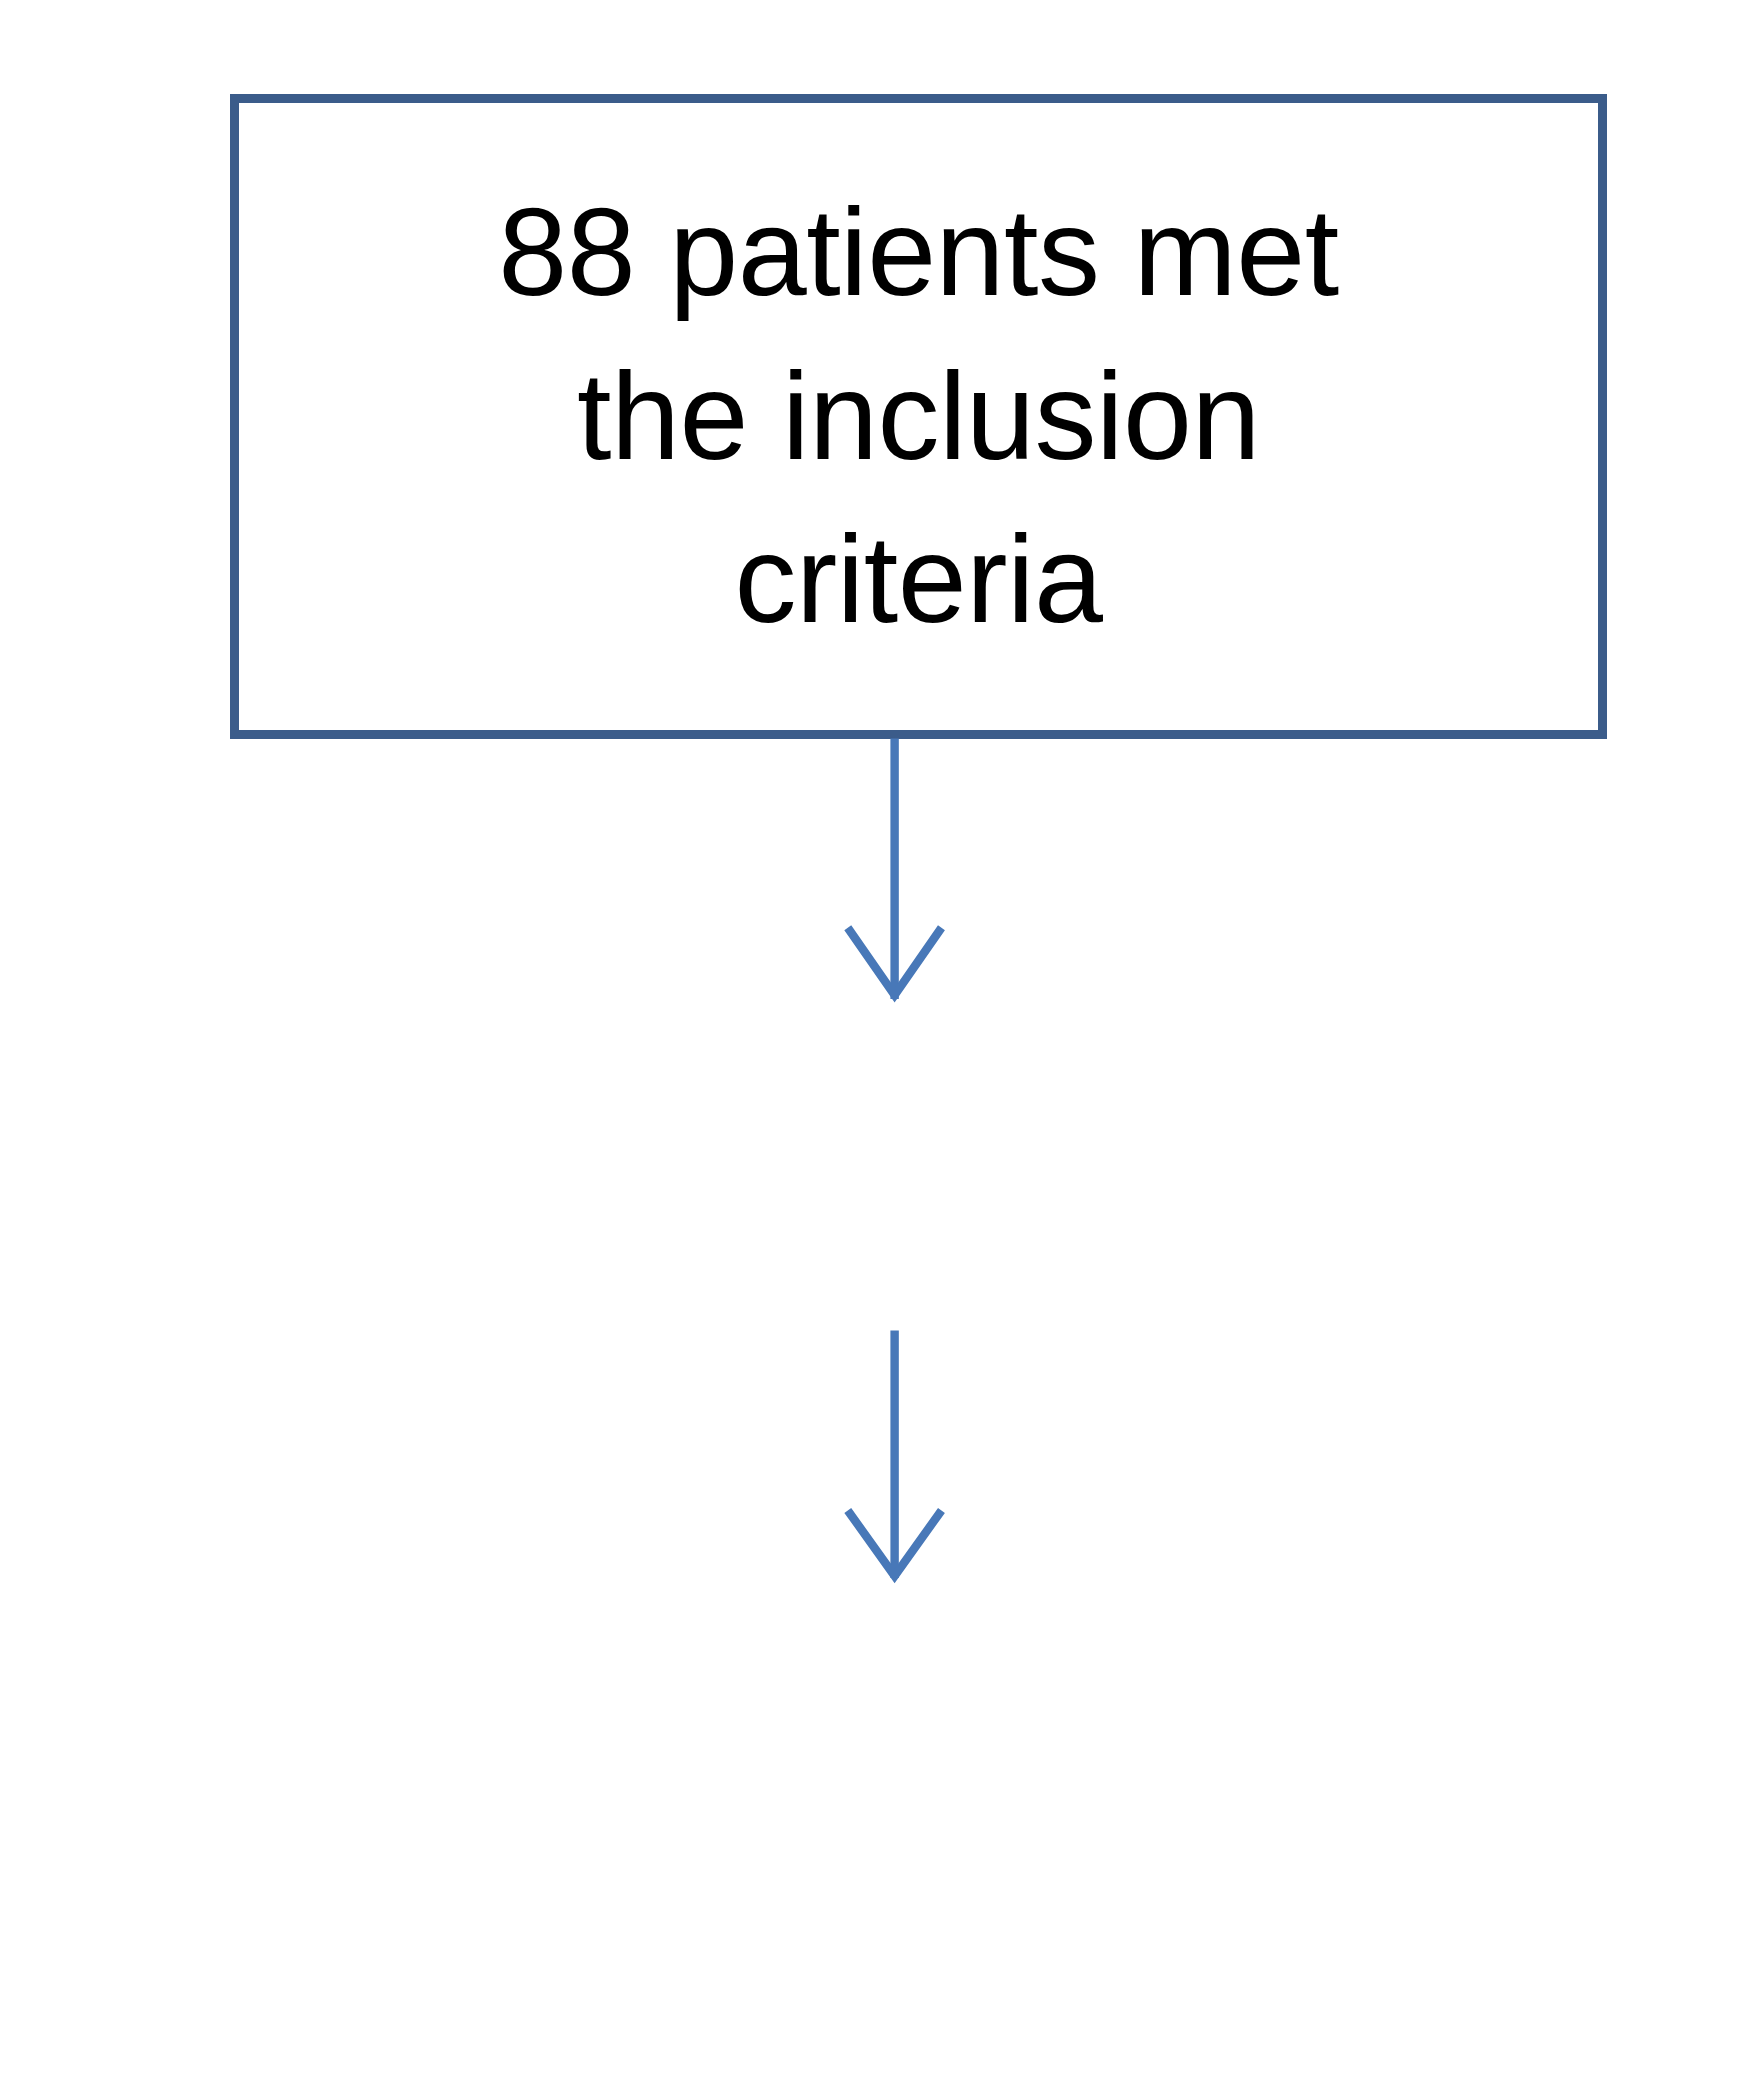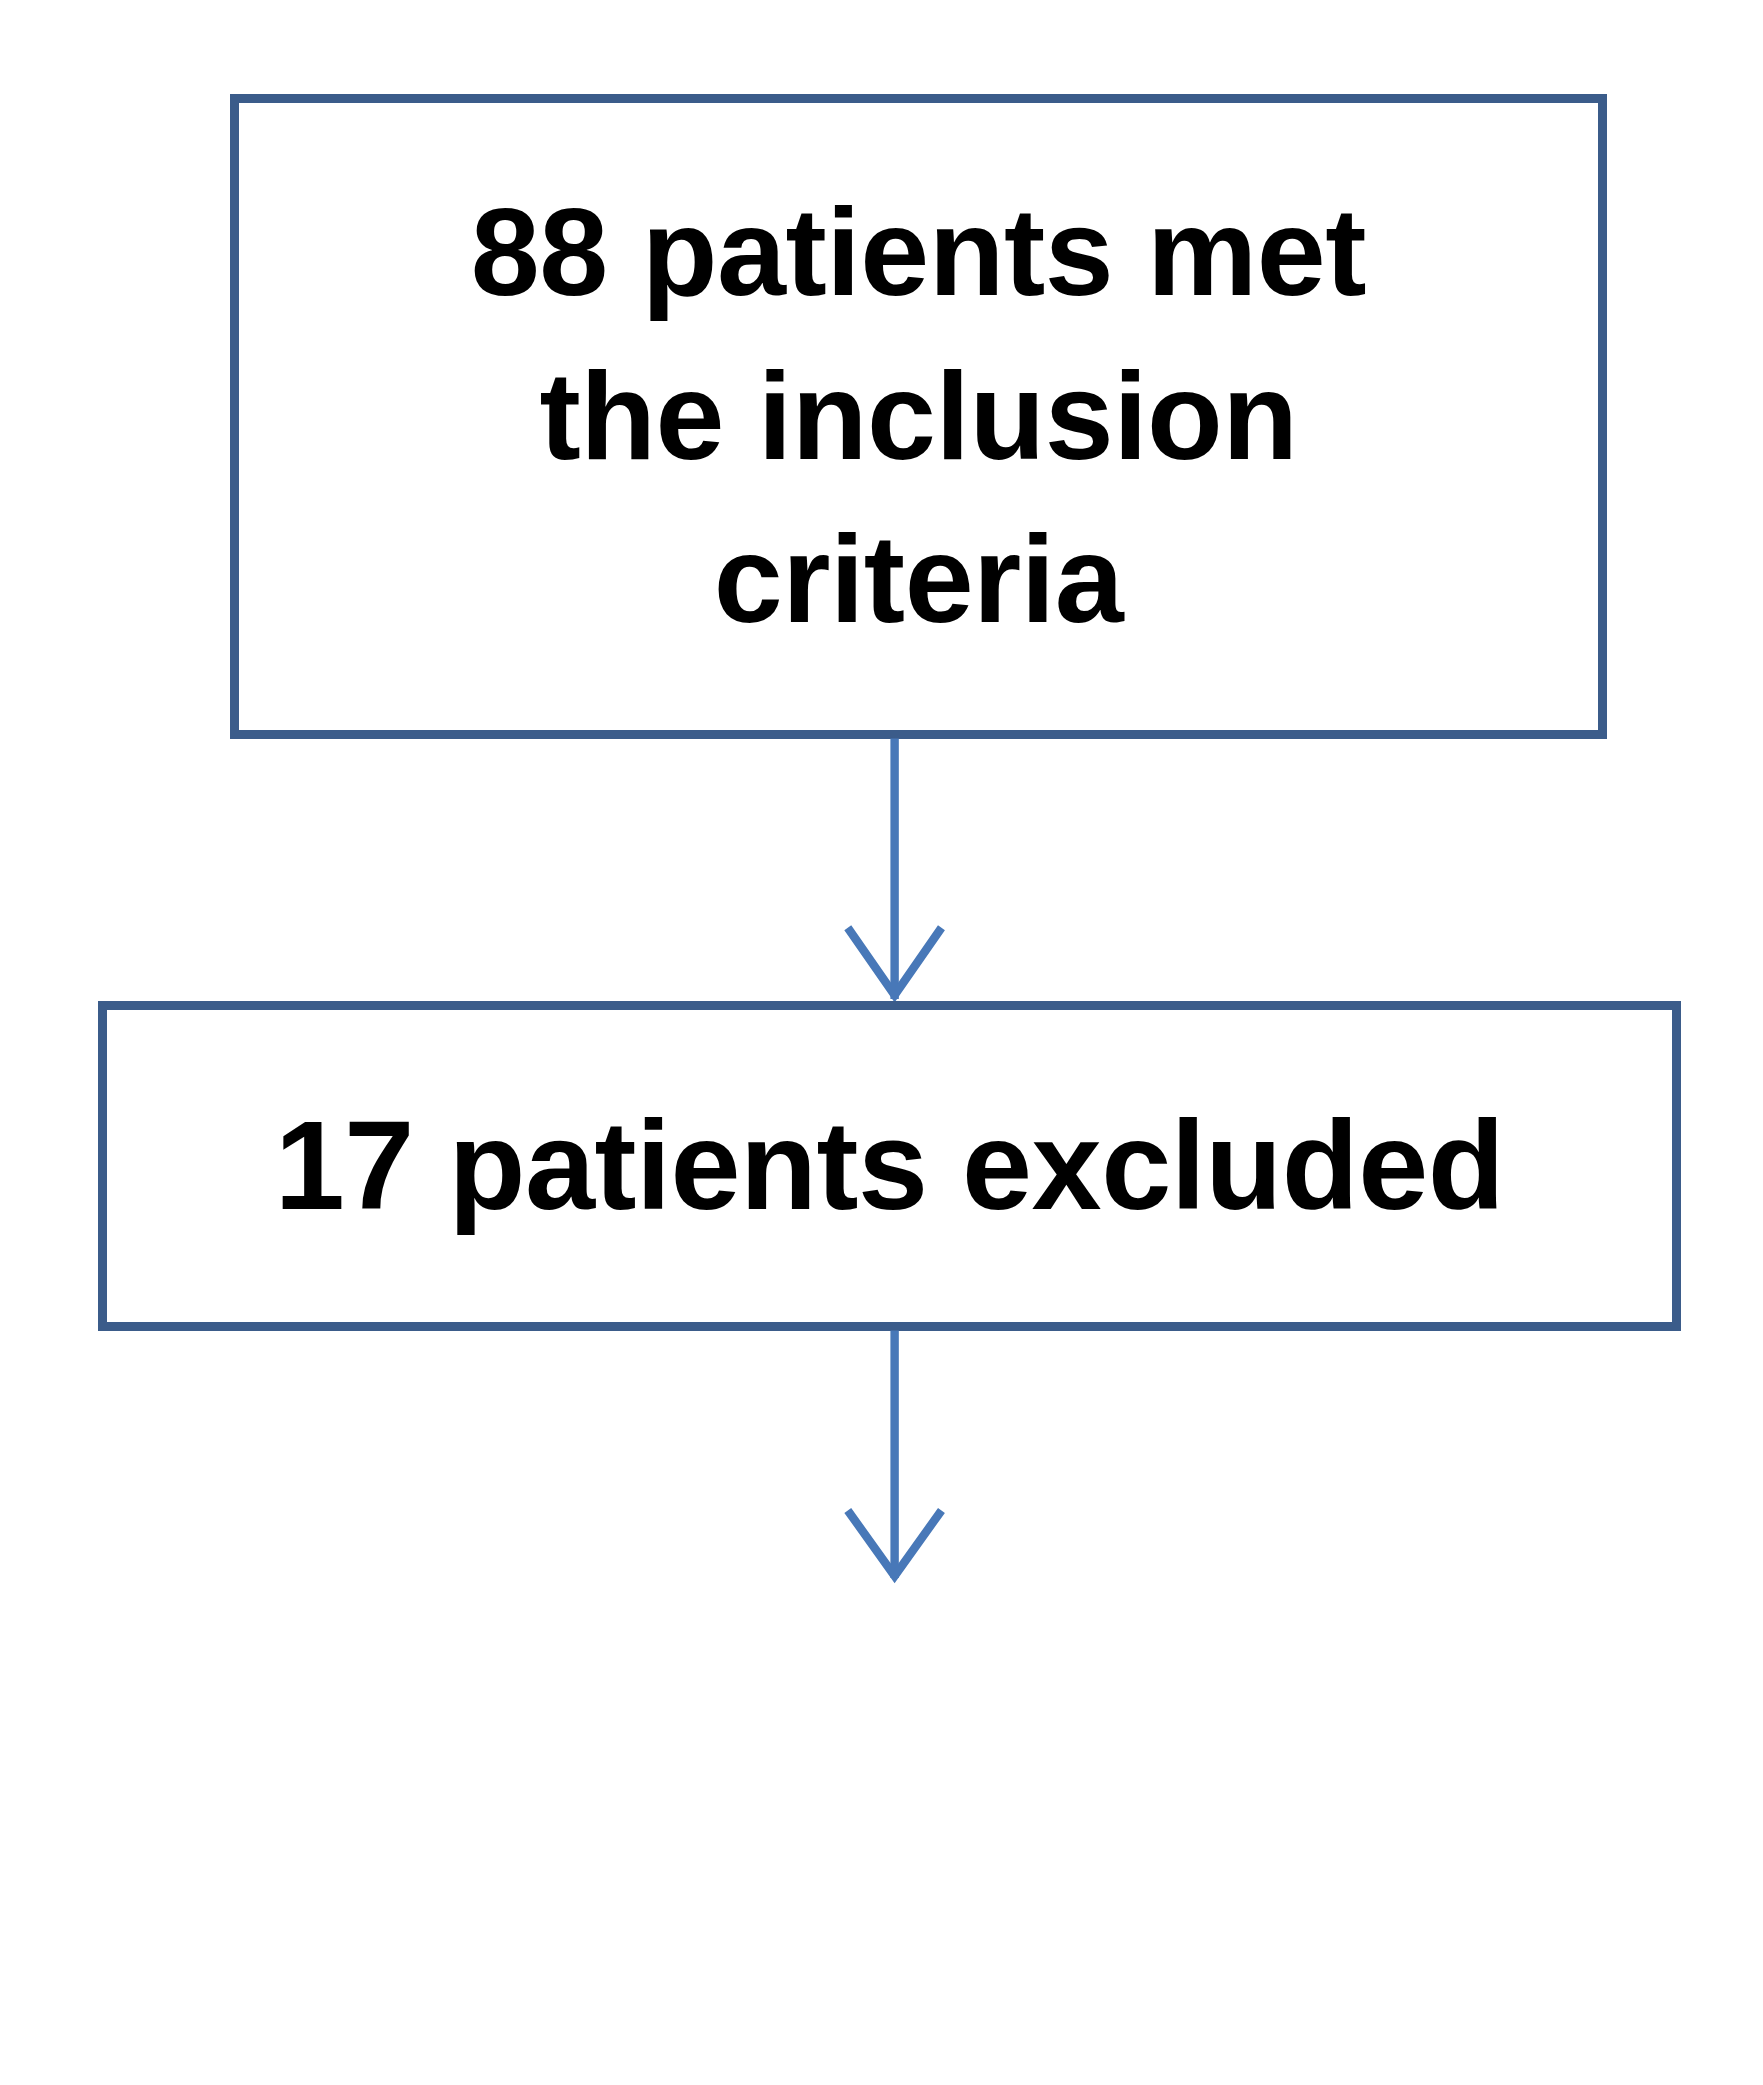--- a/index.html
+++ b/index.html
@@ -28,21 +28,21 @@
     border: 9.4px solid #3b5c8a;
     display: flex;
     align-items: center;
     justify-content: center;
     text-align: center;
   }
 
   .node-text {
     font-family: "Liberation Sans", sans-serif;
     color: #000000;
-    font-weight: 700;
+    font-weight: 400;
     white-space: pre-line;
     letter-spacing: -0.5px;
   }
 
   
   #box-included {
     left: 230px;
     top: 94px;
     width: 1377px;
     height: 645px;
@@ -107,23 +107,20 @@
     <div class="node-text">88 patients met
 the inclusion
 criteria</div>
   </div>
 
   <svg class="connector-arrow" id="arrow-1" width="1763" height="2086" viewBox="0 0 1882 2226">
     <line class="arrow-line" x1="955" y1="788" x2="955" y2="1066"></line>
     <polyline class="arrow-head" points="905,990 955,1062 1005,990"></polyline>
   </svg>
 
-  <div class="node-box" id="box-excluded">
-    <div class="node-text">17 patients excluded</div>
-  </div>
 
   <svg class="connector-arrow" id="arrow-2" width="1763" height="2086" viewBox="0 0 1882 2226">
     <line class="arrow-line" x1="955" y1="1420" x2="955" y2="1684"></line>
     <polyline class="arrow-head" points="905,1612 955,1682 1005,1612"></polyline>
   </svg>
 
 
 </div>
 
 

